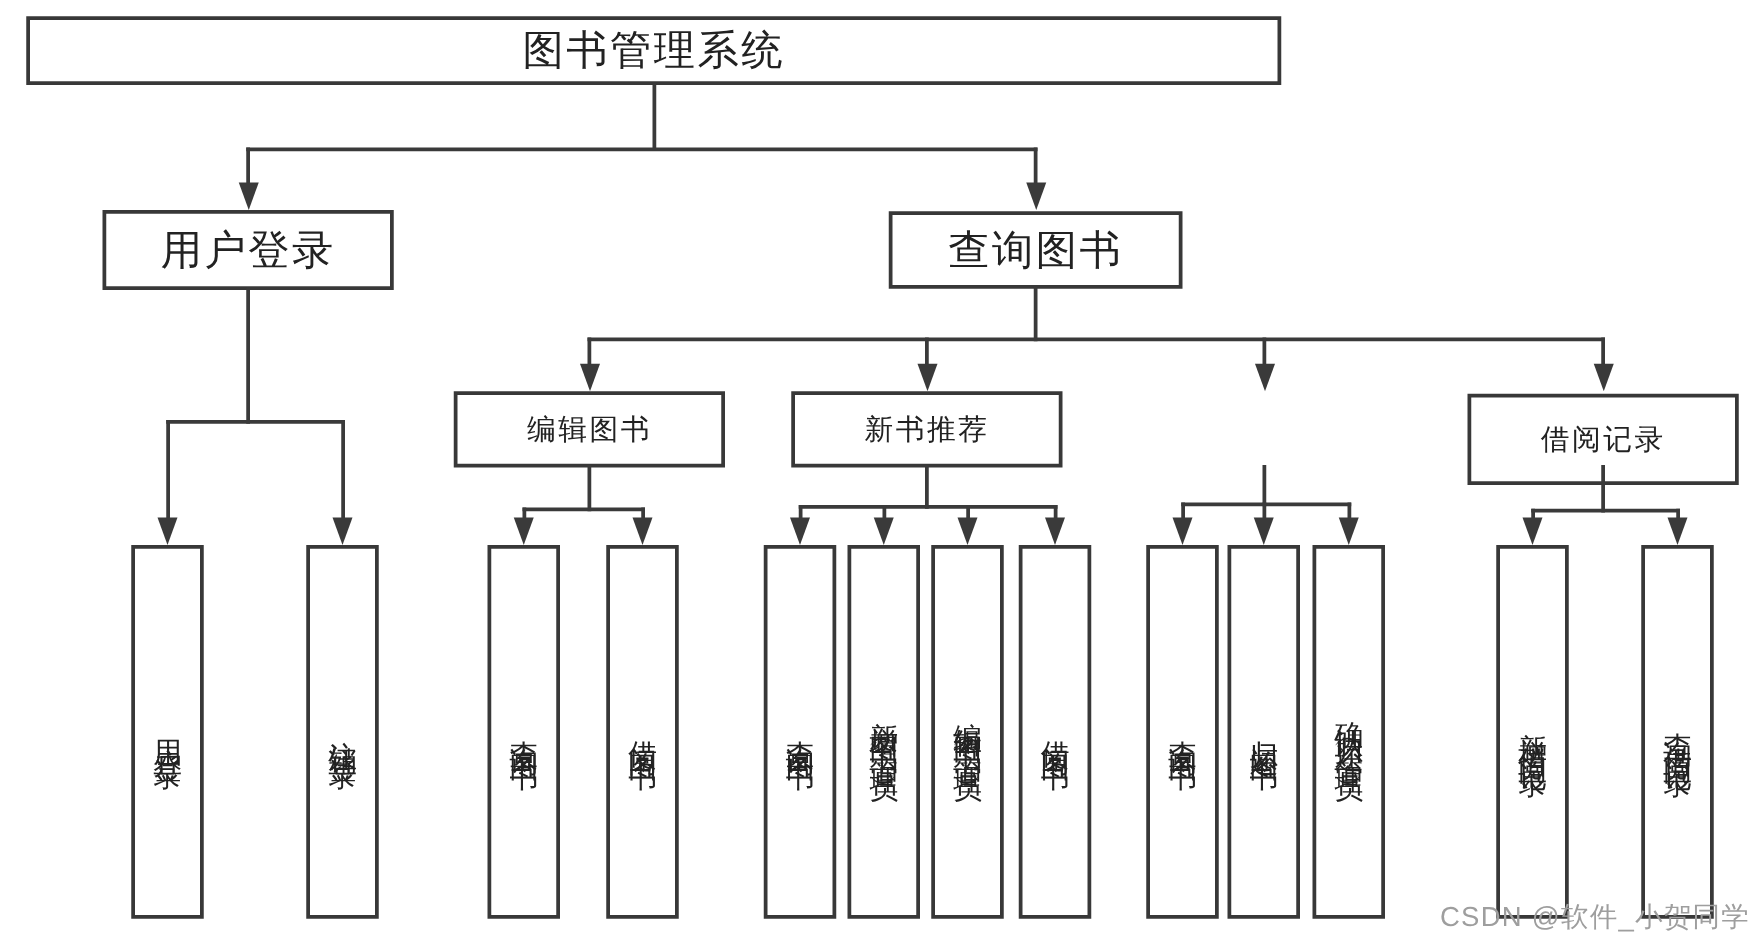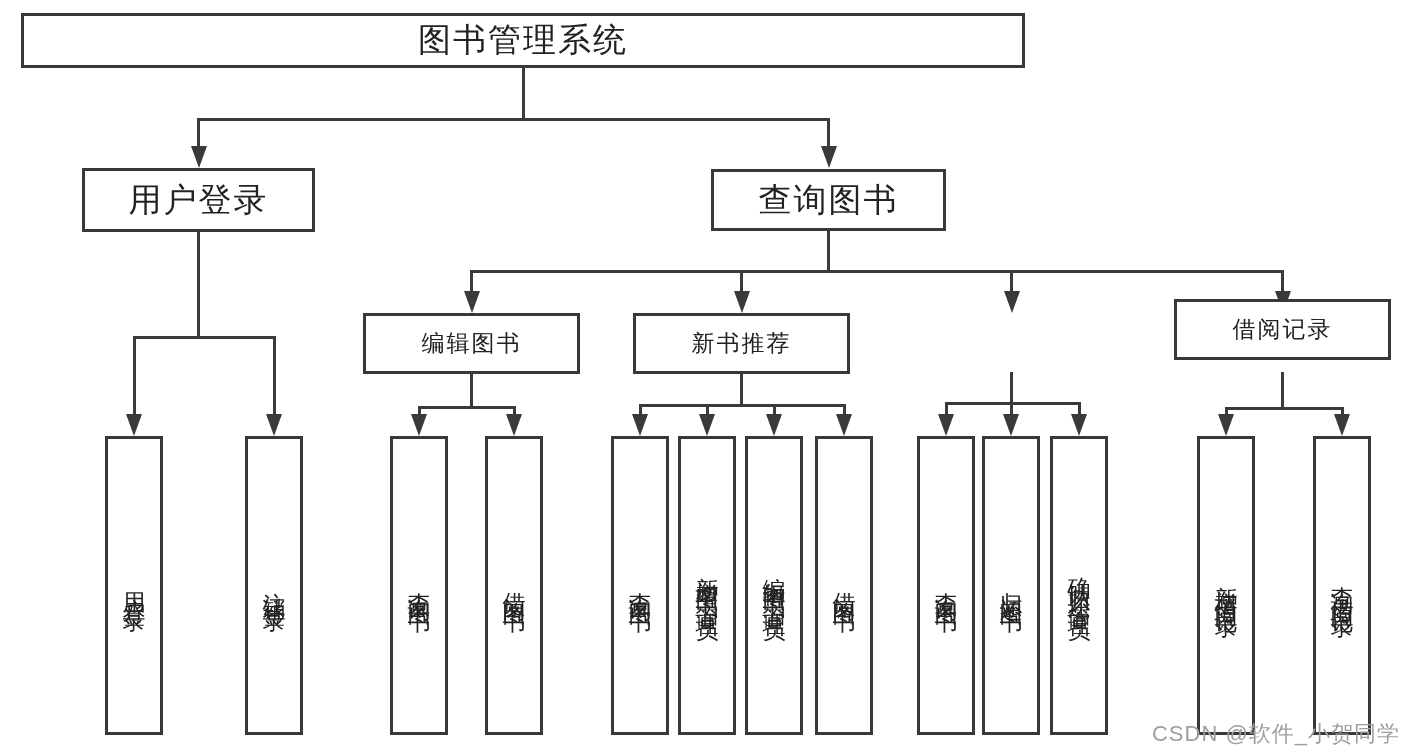--- a/index.html
+++ b/index.html
@@ -112,21 +112,21 @@
   <div class="arrow" style="left:1003.5px;top:291px"></div>
   <div class="vline" style="left:1281px;top:270px;height:24px"></div>
   <div class="arrow" style="left:1274.5px;top:291px"></div>
 
   <div class="box l3" style="left:363px;top:313px;width:217px;height:61px">
     <span class="lbl">编辑图书</span>
   </div>
   <div class="box l3" style="left:633px;top:313px;width:217px;height:61px">
     <span class="lbl">新书推荐</span>
   </div>
-  <div class="box l3" style="left:1174px;top:299px;width:217px;height:61px">
+  <div class="box l3" style="left:1174px;top:315px;width:217px;height:73px">
     <span class="lbl">借阅记录</span>
   </div>
 
   <div class="vline" style="left:470px;top:372px;height:37px"></div>
   <div class="hline" style="left:417.5px;top:406px;width:98px"></div>
   <div class="vline" style="left:417.5px;top:406px;height:10px"></div>
   <div class="arrow" style="left:411px;top:414px"></div>
   <div class="vline" style="left:512.5px;top:406px;height:10px"></div>
   <div class="arrow" style="left:506px;top:414px"></div>
 

